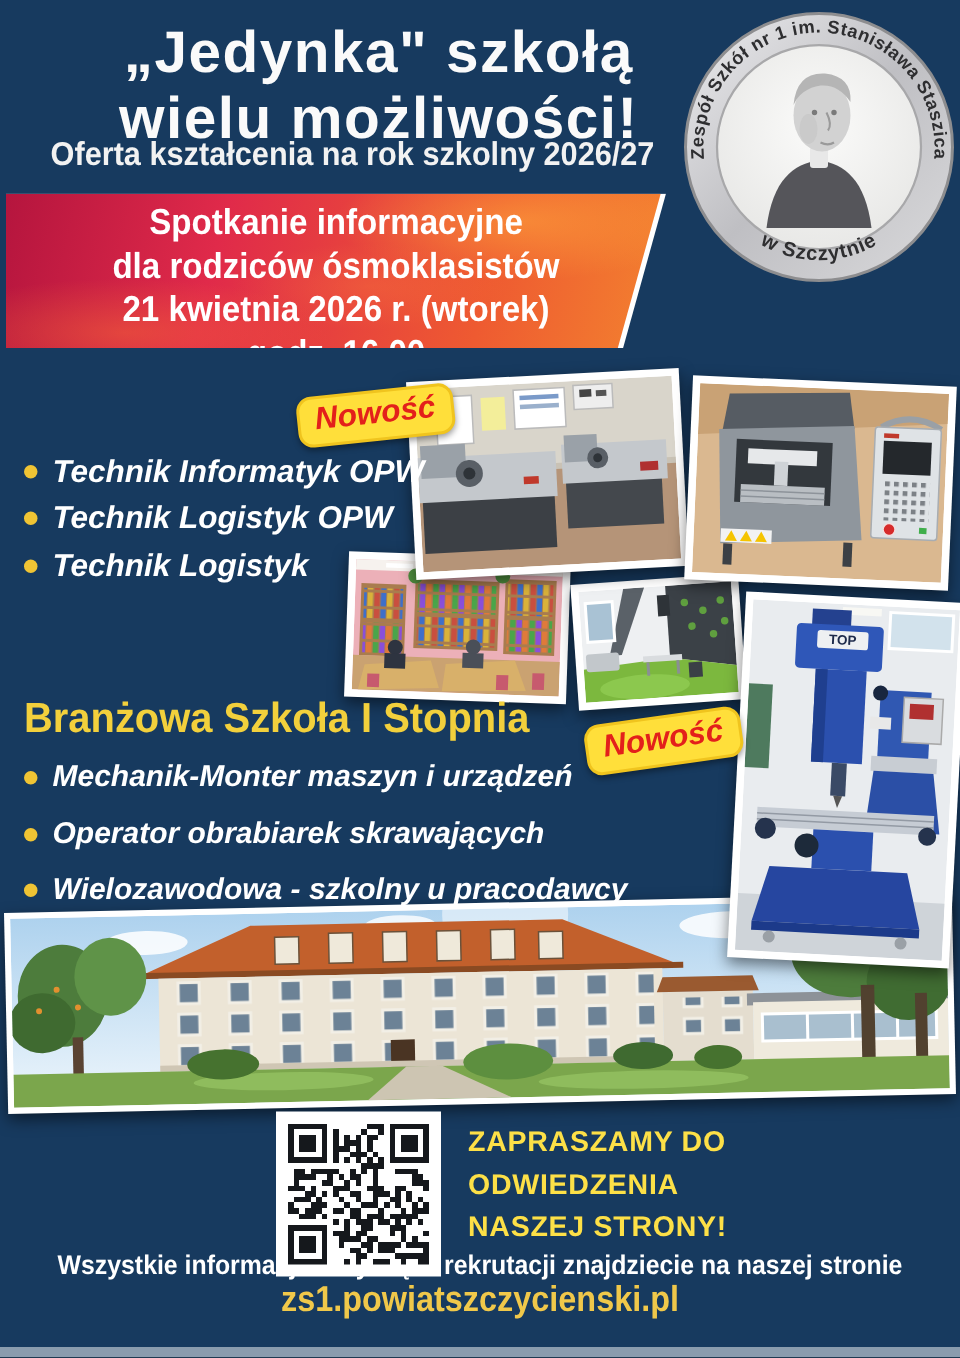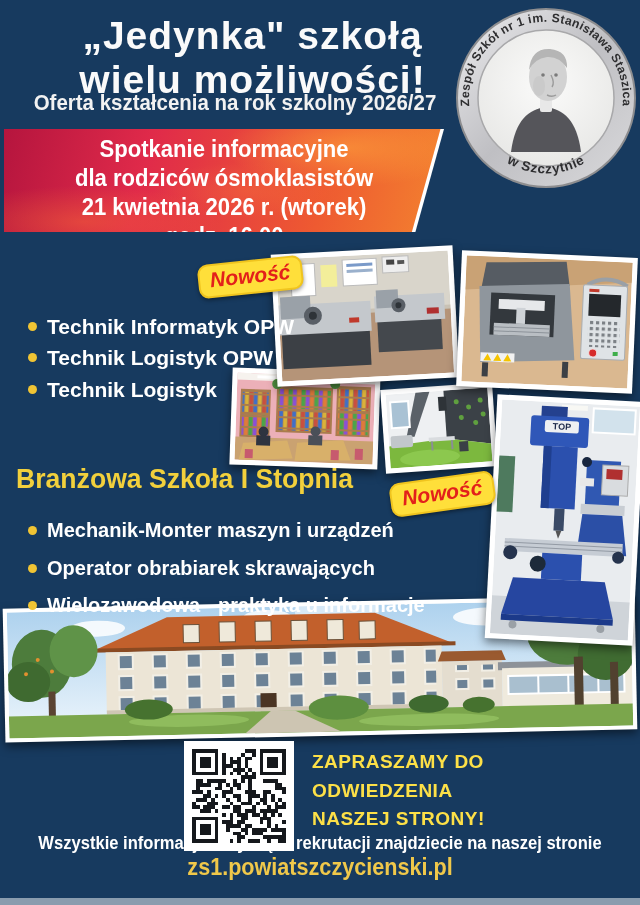--- a/index.html
+++ b/index.html
@@ -30,21 +30,21 @@
           font-size:27px;letter-spacing:4.5px;z-index:6;white-space:nowrap;}
   .h-branz{position:absolute;left:16px;top:463px;color:#f2d03c;font-weight:700;
            font-size:28px;z-index:6;white-space:nowrap;transform:scaleX(.95);transform-origin:left;}
   .badge{position:absolute;z-index:7;background:#ffdf3a;color:#e3201b;
          font-weight:700;font-style:italic;font-size:21px;padding:2px 10px 4px;
          border-radius:10px;border:2px solid #f0c41e;
          box-shadow:0 2px 4px rgba(0,0,0,.4);white-space:nowrap;}
   .badge1{left:198px;top:260px;transform:rotate(-6deg);}
   .badge2{left:390px;top:477px;transform:rotate(-8deg);}
   
-  ul.offer{position:absolute;margin:12px;padding:0;list-style:none;z-index:6;}
+  ul.offer{position:absolute;margin:0;padding:0;list-style:none;z-index:6;font-style:italic;}
   ul.offer li{position:relative;color:#fff;font-weight:700;padding-left:21px;white-space:nowrap;}
   ul.offer li::before{content:"";position:absolute;left:2px;width:9px;height:9px;
         border-radius:50%;background:#f0c434;}
   .list1{left:14px;top:299px;}
   .list1 li{font-size:21px;line-height:31.4px;}
   .list1 li::before{top:11px;}
   .list2{left:14px;top:500px;}
   .list2 li{font-size:20px;line-height:37.6px;}
   .list2 li::before{top:14px;}
   
@@ -131,21 +131,21 @@
     <li>Technik Informatyk OPW</li>
     <li>Technik Logistyk OPW</li>
     <li>Technik Logistyk</li>
   </ul>
 
   <div class="h-branz">Branżowa Szkoła I Stopnia</div>
   <div class="badge badge2">Nowość</div>
   <ul class="offer list2">
     <li>Mechanik-Monter maszyn i urządzeń</li>
     <li>Operator obrabiarek skrawających</li>
-    <li>Wielozawodowa - praktyka u informacje</li>
+    <li>Wielozawodowa - szkolny u pracodawcy</li>
   </ul>
 
   <div class="photo ph-lathe">
     <svg viewBox="0 0 172 122" preserveAspectRatio="none">
       <rect width="172" height="58" fill="#d9d5cb"></rect>
       <rect y="54" width="172" height="5" fill="#c9c2b5"></rect>
       <rect y="58" width="172" height="64" fill="#b59478"></rect>
       <rect x="14" y="6" width="24" height="32" fill="#fff" stroke="#bbb"></rect>
       <rect x="44" y="8" width="16" height="22" fill="#f3ee9a"></rect>
       <rect x="66" y="4" width="34" height="26" fill="#fff" stroke="#bbb"></rect>

